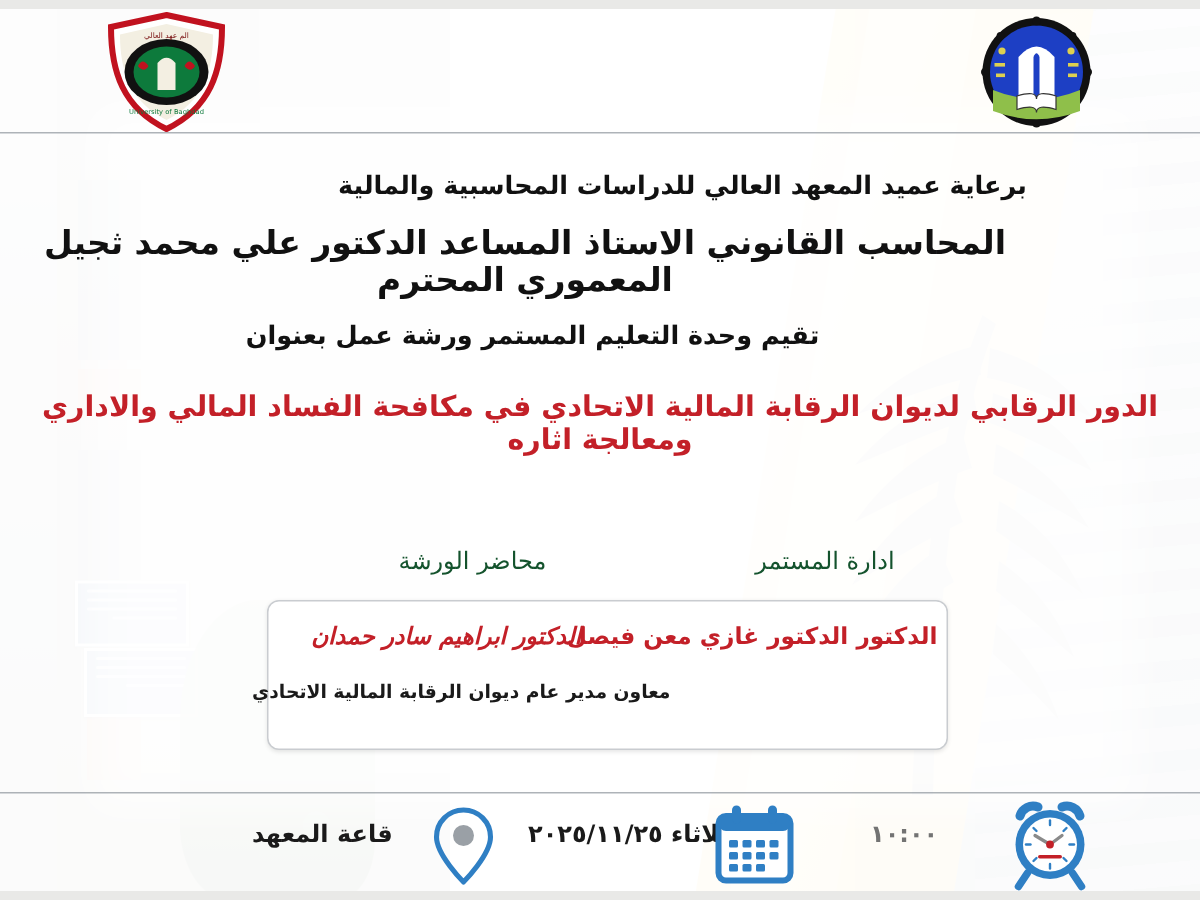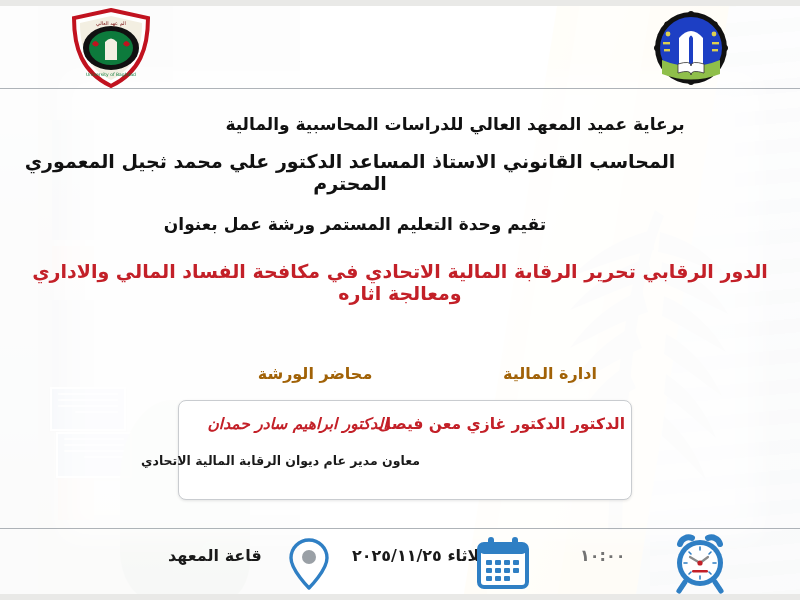--- a/index.html
+++ b/index.html
@@ -100,53 +100,53 @@
   .logo-right{left:648px;}
 
   
   .content{position:absolute;left:0;top:0;width:800px;height:600px;}
 
   .line{
     text-align:center;color:#111;font-weight:bold;
     font-family:"DejaVu Sans","Liberation Sans",sans-serif;
   }
   .patron1{position:absolute;left:11px;top:114px;width:800px;font-size:17px;padding-left:44px;}
-  .patron2{position:absolute;left:0;top:150px;width:700px;font-size:19px;}
+  .patron2{position:absolute;left:0;top:150px;width:700px;font-size:22px;}
   .organizer{position:absolute;left:0;top:214px;width:710px;font-size:17px;}
 
   .title{
     position:absolute;left:0;top:260px;width:800px;text-align:center;
     color:#c32028;font-weight:bold;font-size:19px;letter-spacing:0;
     text-shadow:0 1px 0 rgba(255,255,255,.7);
   }
 
   
   .role-row{position:absolute;left:0;top:364px;width:800px;}
   .role{
-    position:absolute;font-size:16px;font-weight:bold;color:#a16207;
+    position:absolute;font-size:16px;font-weight:normal;color:#14532d;
     text-align:center;
   }
   .role-admin{left:470px;width:160px;}
   .role-lecturer{left:225px;width:180px;}
 
   
   .card{
     position:absolute;left:178px;top:400px;width:452px;height:98px;
     background:#ffffff;border:1px solid #c9ccd0;border-radius:8px;
     box-shadow:0 1px 3px rgba(0,0,0,.10);
   }
   .name{
     position:absolute;top:14px;font-size:15.5px;font-weight:bold;color:#c32028;
     text-align:center;white-space:nowrap;
   }
   .name-admin{left:236px;width:210px;}
   .name-lecturer{left:6px;width:225px;font-style:italic;}
   .subtitle{
     position:absolute;top:52px;font-size:12.5px;font-weight:bold;color:#1a1a1a;
-    text-align:center;white-space:nowrap;
+    text-align:center;white-space:nowrap;margin-left:27px;
   }
   .sub-admin{left:236px;width:210px;}
   .sub-lecturer{left:6px;width:235px;}
 
   
   .infobar{position:absolute;left:0;top:528px;width:649px;height:72px;text-align:right;}
   .info-item{position:absolute;display:flex;align-items:center;gap:8px;}
   .info-text{
     font-size:16px;font-weight:bold;color:#1a1a1a;white-space:nowrap;
   }
@@ -254,24 +254,24 @@
         <rect x="64" y="41" width="6" height="2.4"></rect>
     </g>
   </svg>
 
   <div class="content">
 
     <div class="line patron1">برعاية عميد المعهد العالي للدراسات المحاسبية والمالية</div>
     <div class="line patron2">المحاسب القانوني الاستاذ المساعد الدكتور علي محمد ثجيل المعموري المحترم</div>
     <div class="line organizer">تقيم وحدة التعليم المستمر ورشة عمل بعنوان</div>
 
-    <div class="title">الدور الرقابي تحرير الرقابة المالية الاتحادي في مكافحة الفساد المالي والاداري ومعالجة اثاره</div>
+    <div class="title">الدور الرقابي لديوان الرقابة المالية الاتحادي في مكافحة الفساد المالي والاداري ومعالجة اثاره</div>
 
     <div class="role-row">
-      <div class="role role-admin">ادارة المالية</div>
+      <div class="role role-admin">ادارة المستمر</div>
       <div class="role role-lecturer">محاضر الورشة</div>
     </div>
 
     <div class="card">
       <div class="name name-admin">الدكتور الدكتور غازي معن فيصل</div>
       <div class="name name-lecturer">الدكتور ابراهيم سادر حمدان</div>
       <div class="subtitle sub-lecturer">معاون مدير عام ديوان الرقابة المالية الاتحادي</div>
     </div>
 
     <div class="infobar">

